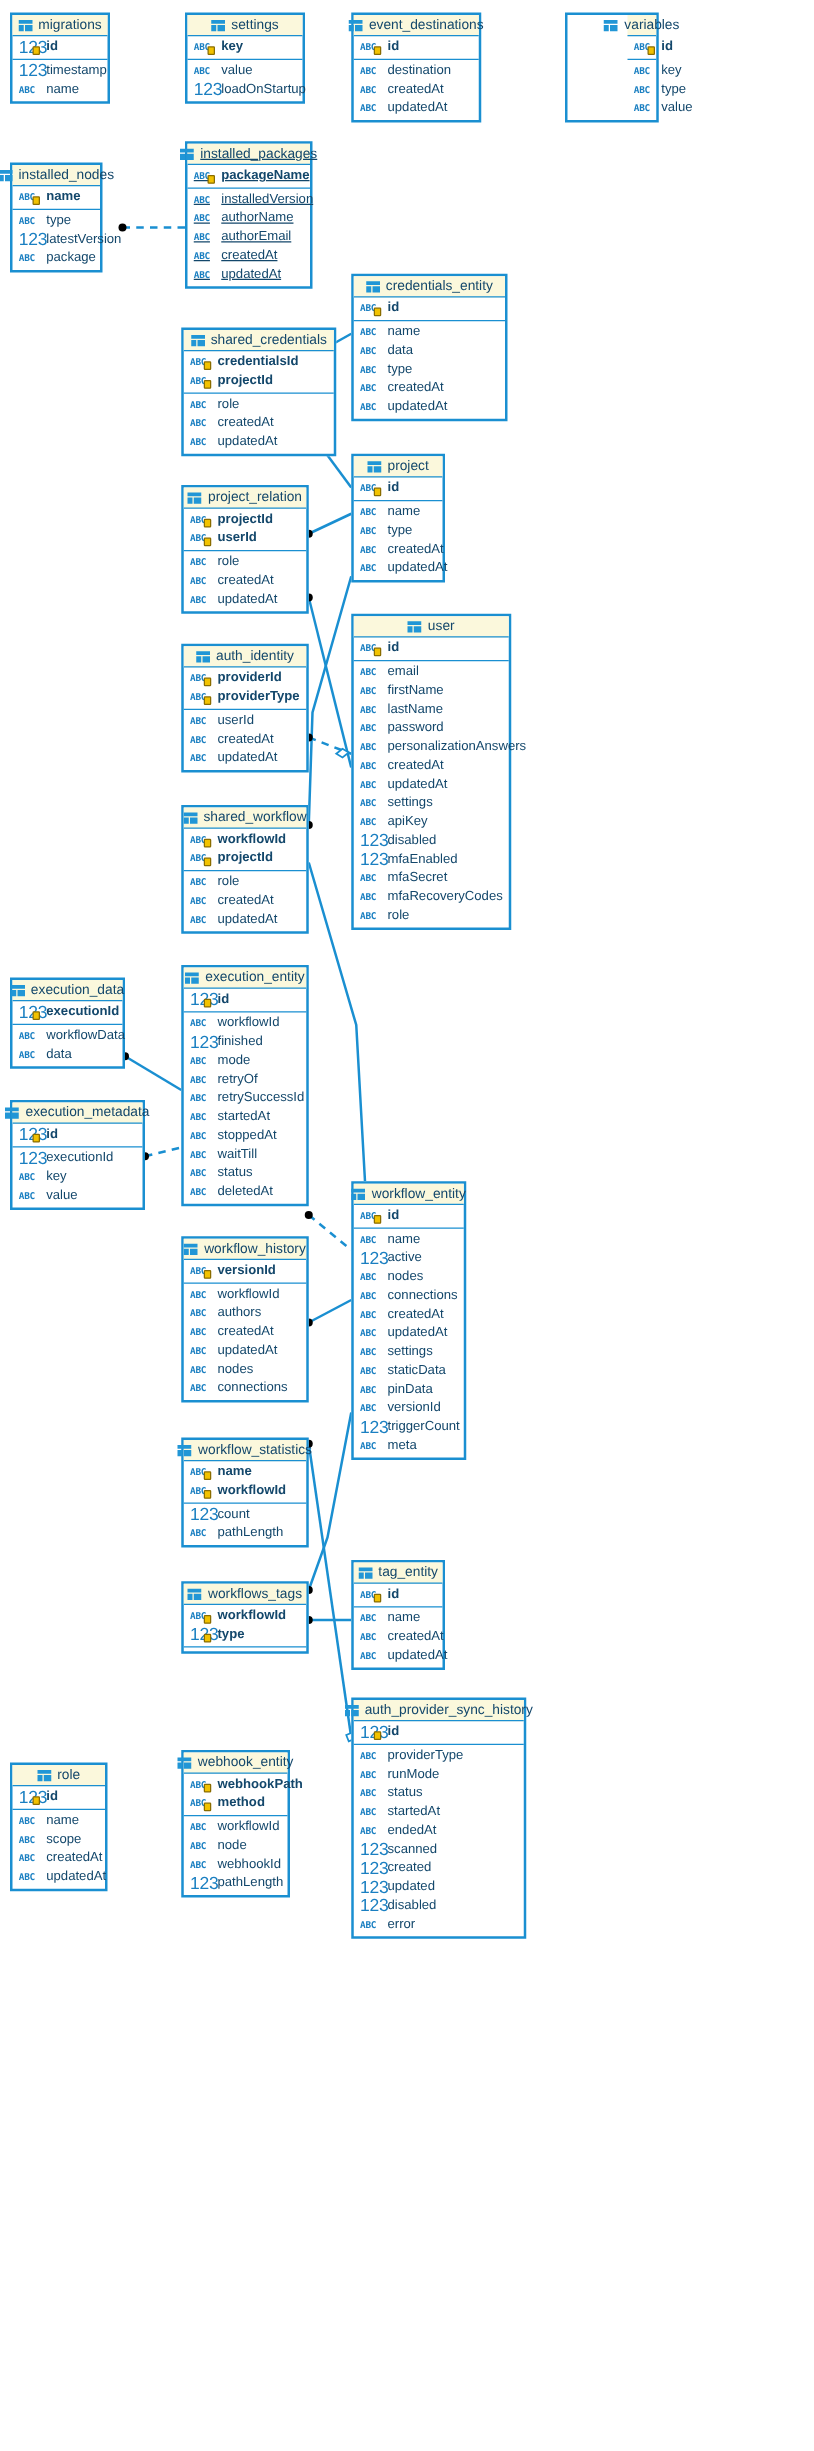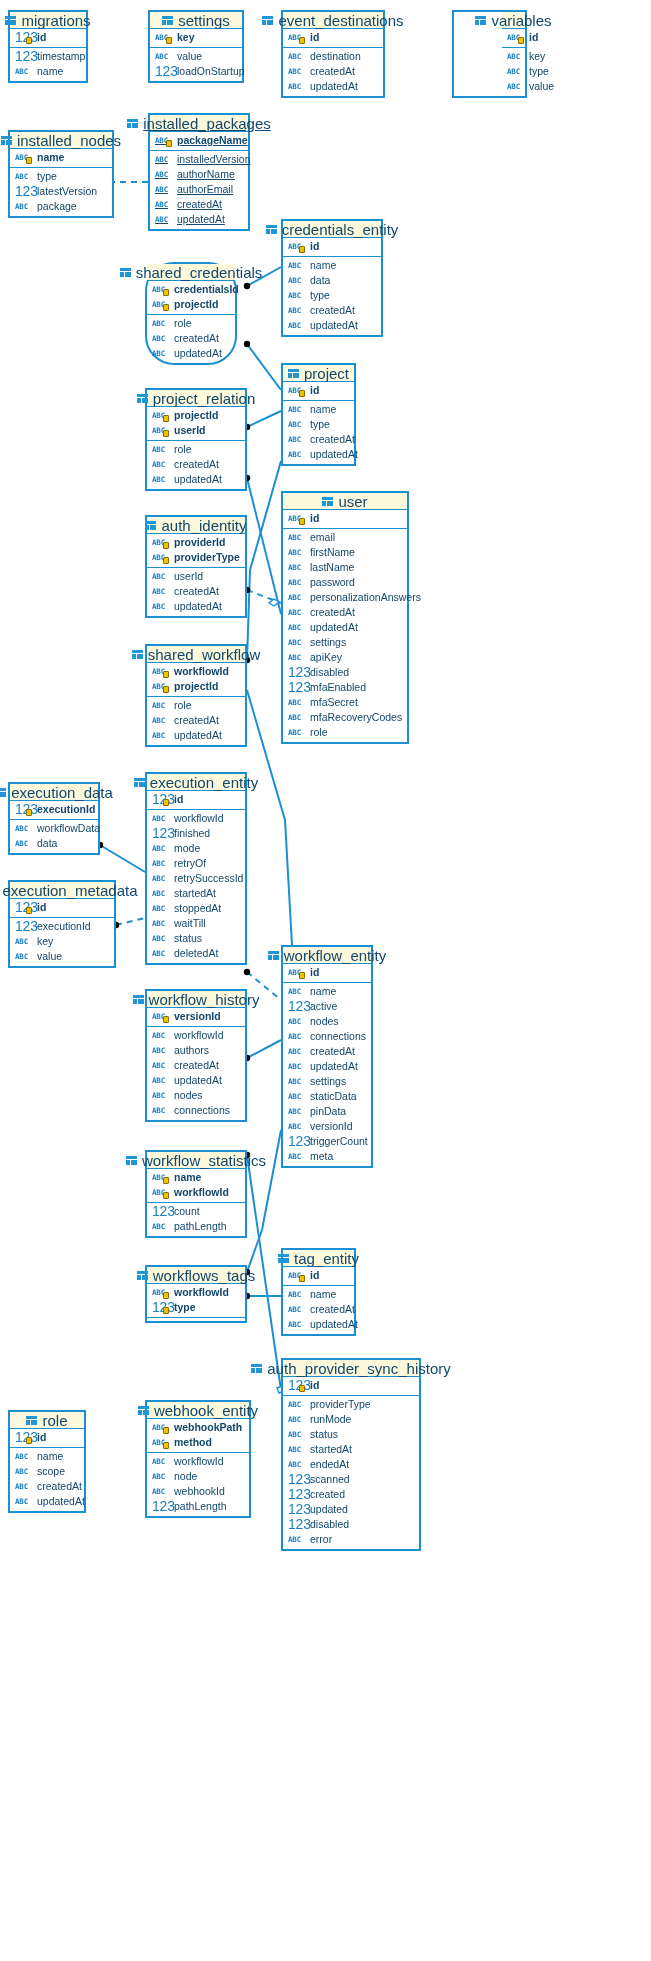--- a/index.html
+++ b/index.html
@@ -31,21 +31,21 @@
     background: #ffffff;
     box-sizing: border-box;
     font-size: 10.5px;
     color: #13476b;
   }
   .entity-header {
     background: #fbf8dc;
     border-bottom: 1px solid #1a8fd1;
     text-align: center;
     padding: 2px 6px 2px 6px;
-    font-size: 15px;
+    font-size: 11px;
     color: #13476b;
     white-space: nowrap;
     display: flex;
     align-items: center;
     justify-content: center;
     gap: 5px;
     height: 17px;
     box-sizing: border-box;
   }
   .entity-pk {
@@ -276,21 +276,21 @@
         <div class="col">
           <span class="type-icon">ABC</span>
           <span class="cname">type</span>
         </div>
         <div class="col">
           <span class="type-icon">ABC</span>
           <span class="cname">value</span>
         </div>
       </div>
     </div>
-    <div class="entity" style="left: 8px; top: 130px; width: 106px;">
+    <div class="entity" style="left: 8px; top: 130px; width: 74px;">
       <div class="entity-header">
         <span class="tbl-icon">
           <i class="t"></i>
           <i class="b1"></i>
           <i class="b2"></i>
         </span>
         <span>installed_nodes</span>
       </div>
       <div class="entity-pk">
         <div class="col pk">
@@ -344,21 +344,21 @@
         <div class="col">
           <span class="type-icon">ABC</span>
           <span class="cname">createdAt</span>
         </div>
         <div class="col">
           <span class="type-icon">ABC</span>
           <span class="cname">updatedAt</span>
         </div>
       </div>
     </div>
-    <div class="entity" style="left: 281px; top: 219px; width: 102px;">
+    <div class="entity" style="left: 281px; top: 219px; width: 125px;">
       <div class="entity-header">
         <span class="tbl-icon">
           <i class="t"></i>
           <i class="b1"></i>
           <i class="b2"></i>
         </span>
         <span>credentials_entity</span>
       </div>
       <div class="entity-pk">
         <div class="col pk">
@@ -382,21 +382,21 @@
         <div class="col">
           <span class="type-icon">ABC</span>
           <span class="cname">createdAt</span>
         </div>
         <div class="col">
           <span class="type-icon">ABC</span>
           <span class="cname">updatedAt</span>
         </div>
       </div>
     </div>
-    <div class="entity" style="left: 145px; top: 262px; width: 92px; border-radius: 29px;">
+    <div class="entity" style="left: 145px; top: 262px; width: 124px;">
       <div class="entity-header">
         <span class="tbl-icon">
           <i class="t"></i>
           <i class="b1"></i>
           <i class="b2"></i>
         </span>
         <span>shared_credentials</span>
       </div>
       <div class="entity-pk">
         <div class="col pk">
@@ -1021,21 +1021,21 @@
         <div class="col">
           <span class="type-icon">ABC</span>
           <span class="cname">createdAt</span>
         </div>
         <div class="col">
           <span class="type-icon">ABC</span>
           <span class="cname">updatedAt</span>
         </div>
       </div>
     </div>
-    <div class="entity" style="left: 145px; top: 1400px; width: 106px;">
+    <div class="entity" style="left: 145px; top: 1400px; width: 87px;">
       <div class="entity-header">
         <span class="tbl-icon">
           <i class="t"></i>
           <i class="b1"></i>
           <i class="b2"></i>
         </span>
         <span>webhook_entity</span>
       </div>
       <div class="entity-pk">
         <div class="col pk">

